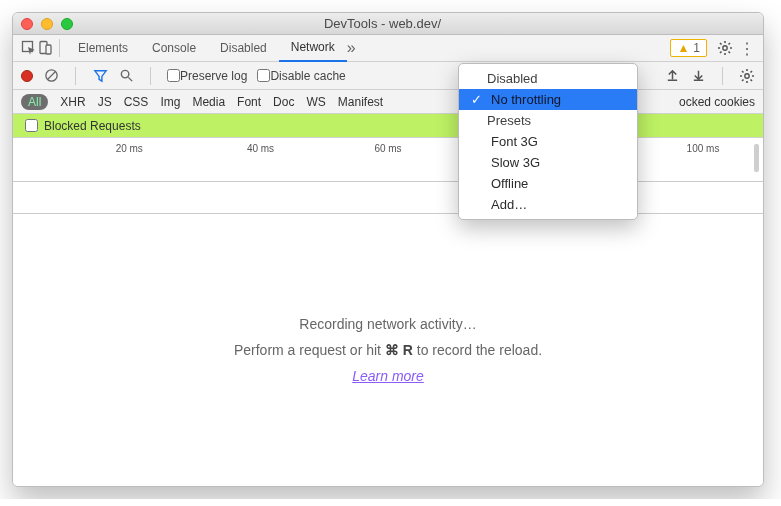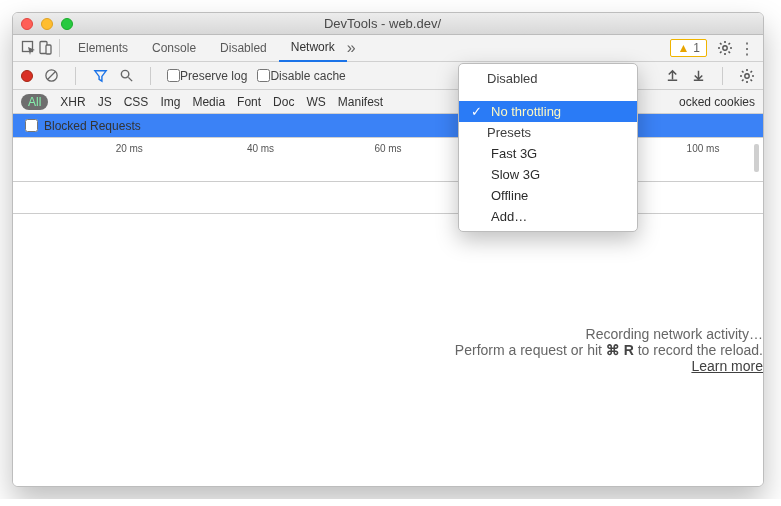--- a/index.html
+++ b/index.html
@@ -64,50 +64,50 @@
   .toolbar3 { height:27px; gap:14px; }
   .filter-input {
     width:190px; height:18px; border:1px solid #ccc;
     background:#fff; padding:1px 4px; font-size:12px; color:#333;
   }
   .toolbar4 { height:24px; gap:12px; font-size:12px; color:#333; }
   .pill-all {
     background:#6e6e6e; color:#86efac; border-radius:8px; padding:1px 7px;
     font-size:12px;
   }
-  .row5 { height:24px; display:flex; align-items:center; padding:0 12px; gap:6px; border-bottom:1px solid #d0d0d0; background:#3b82f6; color:#333; }
+  .row5 { height:24px; display:flex; align-items:center; padding:0 12px; gap:6px; border-bottom:1px solid #d0d0d0; background:#bef264; color:#333; }
   .timeline {
     height:44px; border-bottom:1px solid #ccc; position:relative; background:#fff;
   }
   .timeline .lbl { position:absolute; top:5px; font-size:10px; color:#555; transform:translateX(-50%); }
   .timeline::after { content:""; position:absolute; left:0; right:0; bottom:0; height:20px;}
   .timeline .scrub { position:absolute; right:4px; top:6px; width:5px; height:28px; background:#cfcfcf; border-radius:2px; }
   .content {
     position:absolute; left:0; right:0; bottom:0; top:200px;
-    display:flex; flex-direction:column; align-items:flex-end; justify-content:center;
-    color:#666; font-size:14px;
+    display:flex; flex-direction:column; align-items:center; justify-content:center;
+    gap:10px; color:#666; font-size:14px;
     border-top:1px solid #ccc;
     background:#fff;
   }
   .content .hint { color:#666; }
   .content .kbd { font-weight:bold; color:#444; }
-  .content a { color:#404040; text-decoration:underline; }
+  .content a { color:#8b5cf6; text-decoration:underline;font-style:italic; }
   
   .menu {
     position:absolute; top:50px; left:445px;
     width:180px;
     background:#fff; border:1px solid #bcbcbc; border-radius:5px;
     box-shadow:0 8px 22px rgba(0,0,0,0.25);
     padding:4px 0;
     z-index:50;
     font-size:13px;
   }
   .menu .sect { color:#404040; padding:3px 28px; }
   .menu .item { padding:3px 16px 3px 32px; color:#2b2b2b; position:relative; }
-  .menu .item.selected { background:#2a7bf6; color:#fef9c3;margin-top:12px; }
+  .menu .item.selected { background:#2a7bf6; color:#0f172a; }
   .menu .item.selected::before {
     content:"✓"; position:absolute; left:12px; color:#fff;
   }
   .chev { font-size:16px; line-height:1; color:#666; }
   svg { display:block; }
 </style>
 </head>
 <body>
 
 <div class="window">
@@ -255,19 +255,19 @@
     <div class="hint">
       <span>Perform a request or hit </span><span class="kbd">⌘ R</span><span> to record the reload.</span>
     </div>
     <a href="#">Learn more</a>
   </div>
 
   <div class="menu">
     <div class="sect">Disabled</div>
     <div class="item selected">No throttling</div>
     <div class="sect">Presets</div>
-    <div class="item">Fast 3G</div>
+    <div class="item">Font 3G</div>
     <div class="item">Slow 3G</div>
     <div class="item">Offline</div>
     <div class="item">Add…</div>
   </div>
 
 </div>
 
 </body></html>

